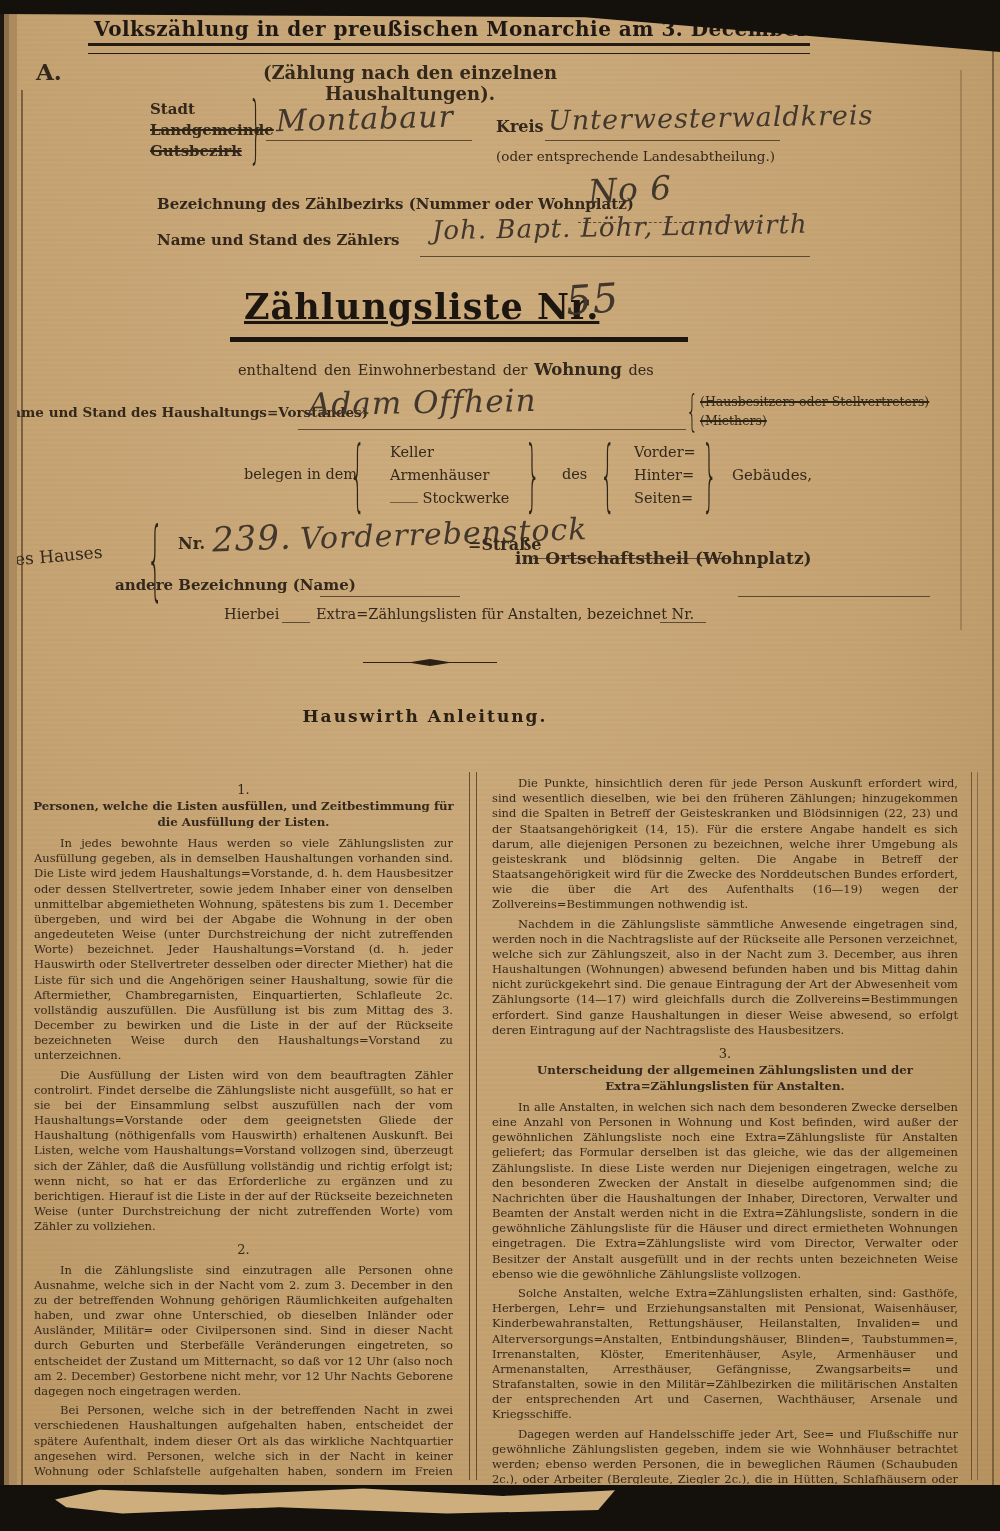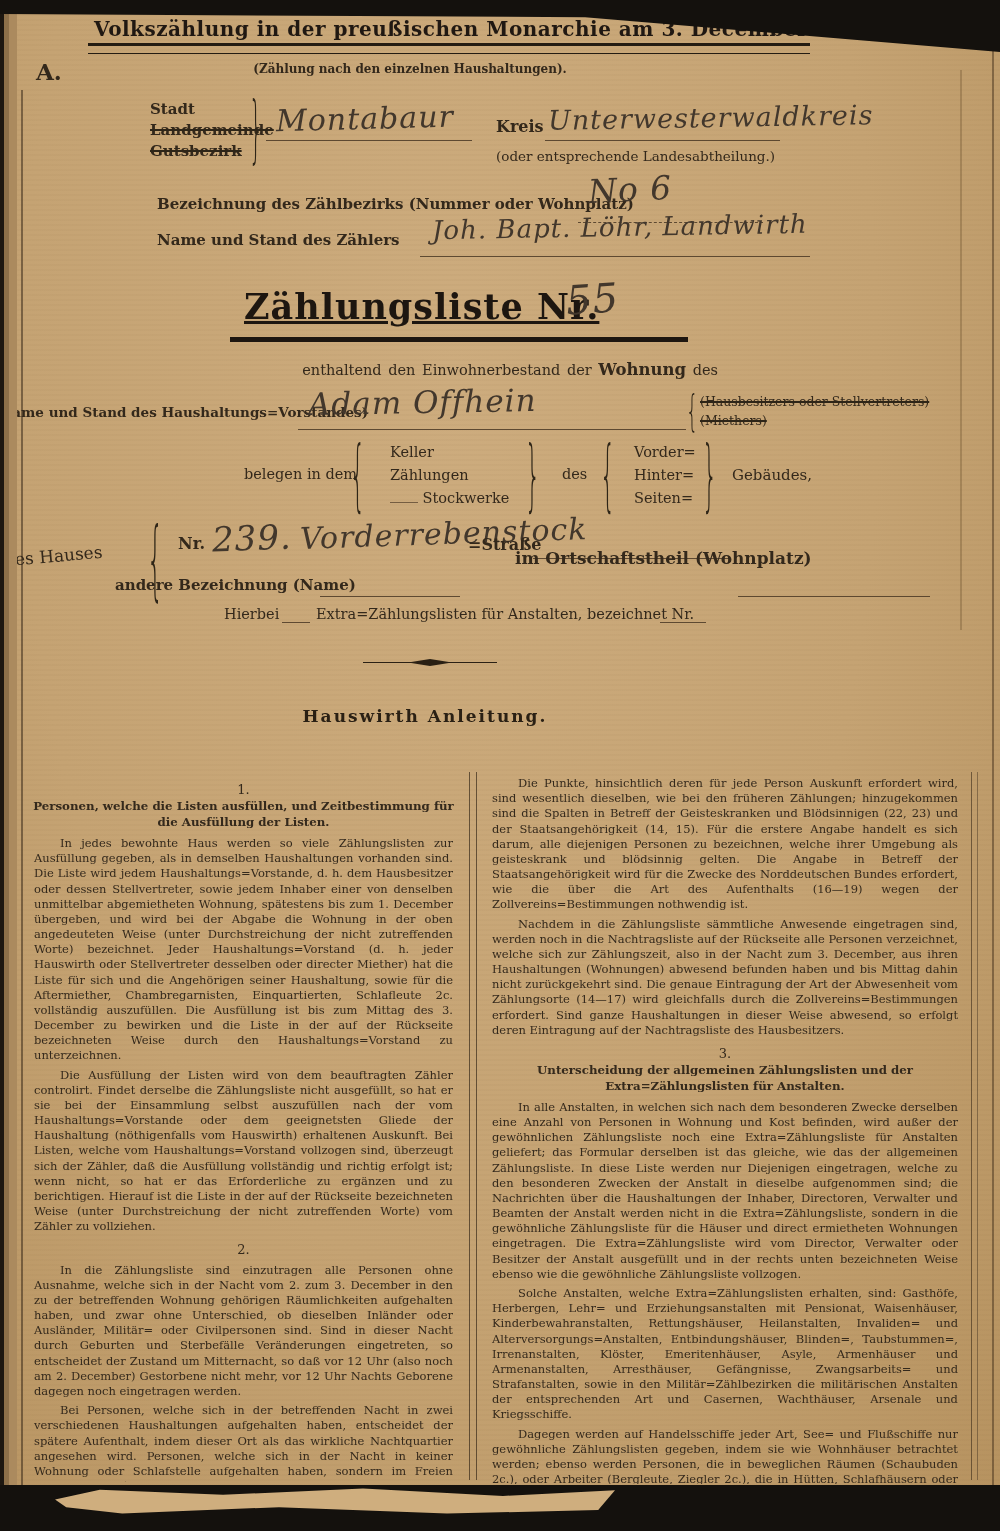--- a/index.html
+++ b/index.html
@@ -21,21 +21,21 @@
   .right-edge-line{left:992px;top:48px;width:2px;height:1440px;background:rgba(55,38,20,.45);}
   .crease{left:960px;top:70px;width:2px;height:560px;background:rgba(95,70,38,.30);}
   .margin-mark{left:0;width:15px;height:3px;background:rgba(40,28,15,.7);}
   
   .banner{left:94px;top:17px;width:718px;text-align:center;font-weight:700;font-size:20px;
     letter-spacing:.5px;color:#201812;z-index:10;white-space:nowrap;}
   .banner-rule{left:88px;top:43px;width:722px;height:7px;border-top:3px solid #241c12;
     border-bottom:1px solid #241c12;z-index:10;}
   
   .sec-letter{left:36px;top:58px;font-size:23px;font-weight:700;}
-  .subtitle{left:200px;top:62px;width:420px;text-align:center;font-size:12px;font-weight:700;}
+  .subtitle{left:200px;top:62px;width:420px;text-align:center;font-size:18px;font-weight:700;}
   .stadt-group{left:150px;top:99px;font-size:15px;font-weight:700;line-height:21px;}
   .struck{text-decoration:line-through;text-decoration-thickness:2px;text-decoration-color:#2e2517;}
   .brace{font-family:"DejaVu Sans",sans-serif;font-weight:200;color:#2e2517;line-height:1;}
   .brace-3{left:249px;top:93px;font-size:30px;transform:scale(.75,2.45);transform-origin:top left;}
   .hand{font-style:italic;color:#42372c;letter-spacing:1px;white-space:nowrap;}
   .hw-locality{left:276px;top:101px;font-size:30px;transform:rotate(-1.5deg);}
   .u-line{border-top:1.5px solid rgba(58,42,26,.75);height:0;}
   .ul-locality{left:266px;top:140px;width:206px;}
   .kreis-label{left:496px;top:117px;font-size:16px;font-weight:700;}
   .hw-kreis{left:548px;top:102px;font-size:27px;transform:rotate(-1deg);}
@@ -44,21 +44,21 @@
   .district-label{left:157px;top:195px;font-size:15px;font-weight:600;}
   .hw-district{left:588px;top:170px;font-size:33px;transform:rotate(-3deg);}
   .ul-district{left:578px;top:222px;width:185px;border-top-style:dashed;}
   .enum-label{left:157px;top:231px;font-size:15px;font-weight:600;}
   .hw-enum{left:432px;top:212px;font-size:26px;transform:rotate(-1deg);}
   .ul-enum{left:420px;top:256px;width:390px;}
   
   .list-title{left:244px;top:286px;font-size:35px;font-weight:700;letter-spacing:1px;color:#1d1610;text-decoration:underline;}
   .hw-listno{left:566px;top:276px;font-size:40px;transform:rotate(-4deg);}
   .title-rule{left:230px;top:337px;width:458px;height:5px;background:#1d1610;}
-  .containing{left:238px;top:360px;width:480px;font-size:14.5px;word-spacing:2px;white-space:nowrap;text-align:right;}
+  .containing{left:238px;top:360px;width:480px;font-size:14.5px;word-spacing:2px;white-space:nowrap;}
   .containing b{font-size:16.5px;}
   
   .head-label{left:0px;top:404px;font-size:13.5px;font-weight:600;white-space:nowrap;}
   .hw-head{left:308px;top:384px;font-size:31px;transform:rotate(-1deg);}
   .ul-head{left:298px;top:429px;width:388px;}
   .brace-2{left:686px;top:391px;font-size:24px;transform:scale(.8,1.75);transform-origin:top left;}
   .owner-opts{left:700px;top:392px;font-size:12.5px;line-height:19px;white-space:nowrap;}
   
   .belegen-label{left:244px;top:466px;font-size:14.5px;}
   .brace-f1{left:350px;top:437px;font-size:30px;transform:scale(.8,2.6);transform-origin:top left;}
@@ -155,21 +155,21 @@
   <span class="abs brace brace-2">{</span>
   <div class="abs owner-opts">
     <div class="struck">(Hausbesitzers oder Stellvertreters)</div>
     <div class="struck">(Miethers)</div>
   </div>
 
   <div class="abs belegen-label">belegen in dem</div>
   <span class="abs brace brace-f1">{</span>
   <div class="abs floors">
     <div>Keller</div>
-    <div>Zählungen</div>
+    <div>Armenhäuser</div>
     <div><span class="blank-seg"></span> <span>Stockwerke</span></div>
   </div>
   <span class="abs brace brace-f2">}</span>
   <div class="abs des-label">des</div>
   <span class="abs brace brace-b1">{</span>
   <div class="abs buildings">
     <div>Vorder=</div>
     <div>Hinter=</div>
     <div>Seiten=</div>
   </div>

